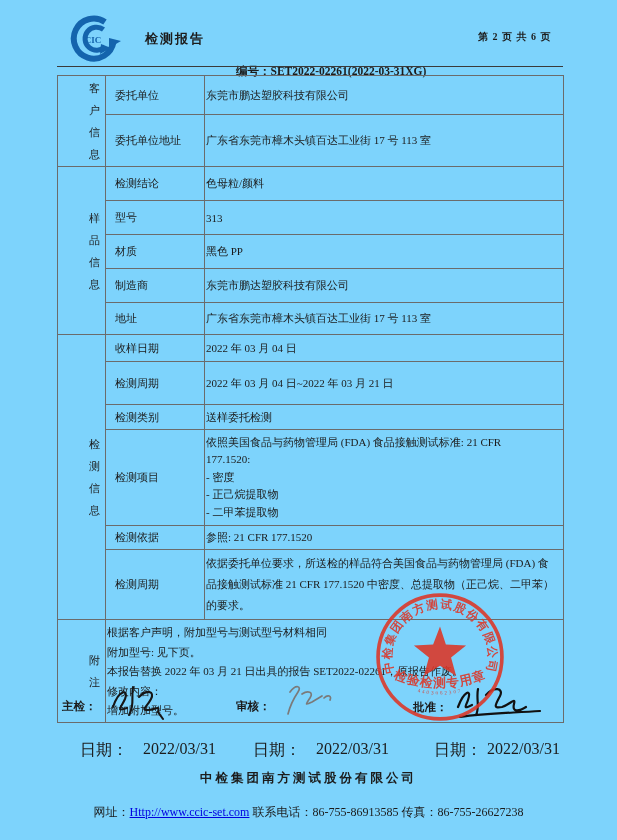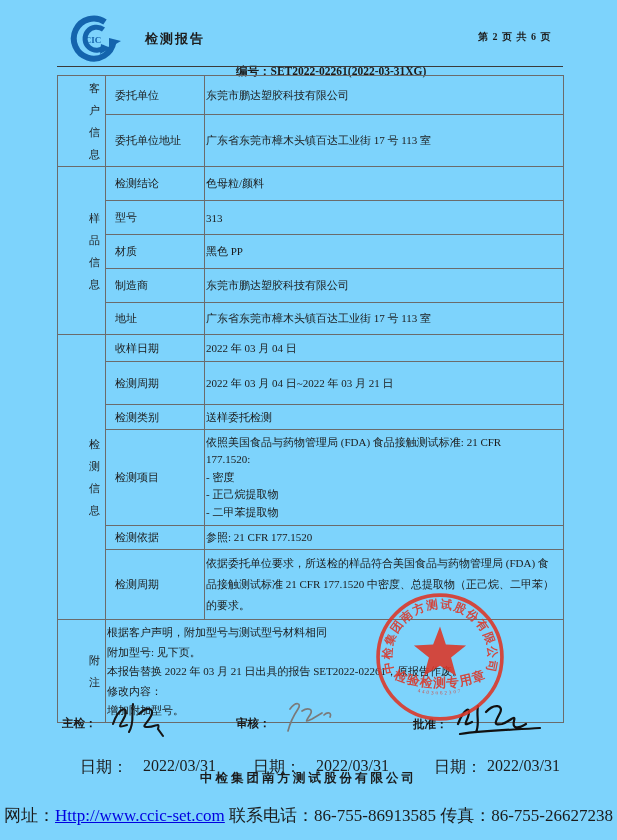--- a/index.html
+++ b/index.html
@@ -17,30 +17,30 @@
   table.report{position:absolute;left:57px;top:75px;width:506px;border-collapse:collapse;table-layout:fixed;}
   table.report td{border:1px solid #6b6b6b;font-size:11px;vertical-align:middle;overflow:hidden;}
   td.group{text-align:center;font-size:11px;letter-spacing:1px;}
   td.group span{display:block;line-height:22px;margin-left:27px;}
   td.flabel{padding-left:9px;}
   td.fvalue{padding-right:8px;}
   .pre{white-space:pre-line;line-height:17.4px;padding-top:4px;padding-bottom:4px;}
   .wrap{line-height:21px;padding-top:3px;padding-bottom:3px;}
   .remark-pre{white-space:pre-line;line-height:19.6px;padding-top:3px;vertical-align:top;}
   
-  .signzone{position:absolute;left:0;top:17px;width:617px;height:752px;pointer-events:none;}
+  .signzone{position:absolute;left:0;top:0;width:617px;height:752px;pointer-events:none;}
   .slabel{position:absolute;font-size:11.5px;font-weight:bold;}
   .sdate{position:absolute;font-size:16px;}
   .sig{position:absolute;}
   
   .stamp{position:absolute;left:374px;top:591px;width:132px;height:132px;opacity:.88;z-index:5;}
   
   .ft-company{position:absolute;left:0;top:770px;width:617px;text-align:center;font-size:12.5px;font-weight:bold;letter-spacing:3px;}
   .ft-addr{position:absolute;left:0;top:789px;width:617px;text-align:center;font-size:10.8px;}
-  .ft-web{position:absolute;left:0;top:804px;width:617px;text-align:center;font-size:17px;}
+  .ft-web{position:absolute;left:0;top:804px;width:617px;text-align:center;font-size:12px;}
   .ft-web a{color:#0000e0;text-decoration:underline;pointer-events:auto;}
 </style>
 </head>
 <body>
 
 <div class="page">
 
   <div class="hdr-logo">
     <svg width="62" height="50" viewBox="0 0 62 50">
       <g fill="none" stroke="#1464ad">

